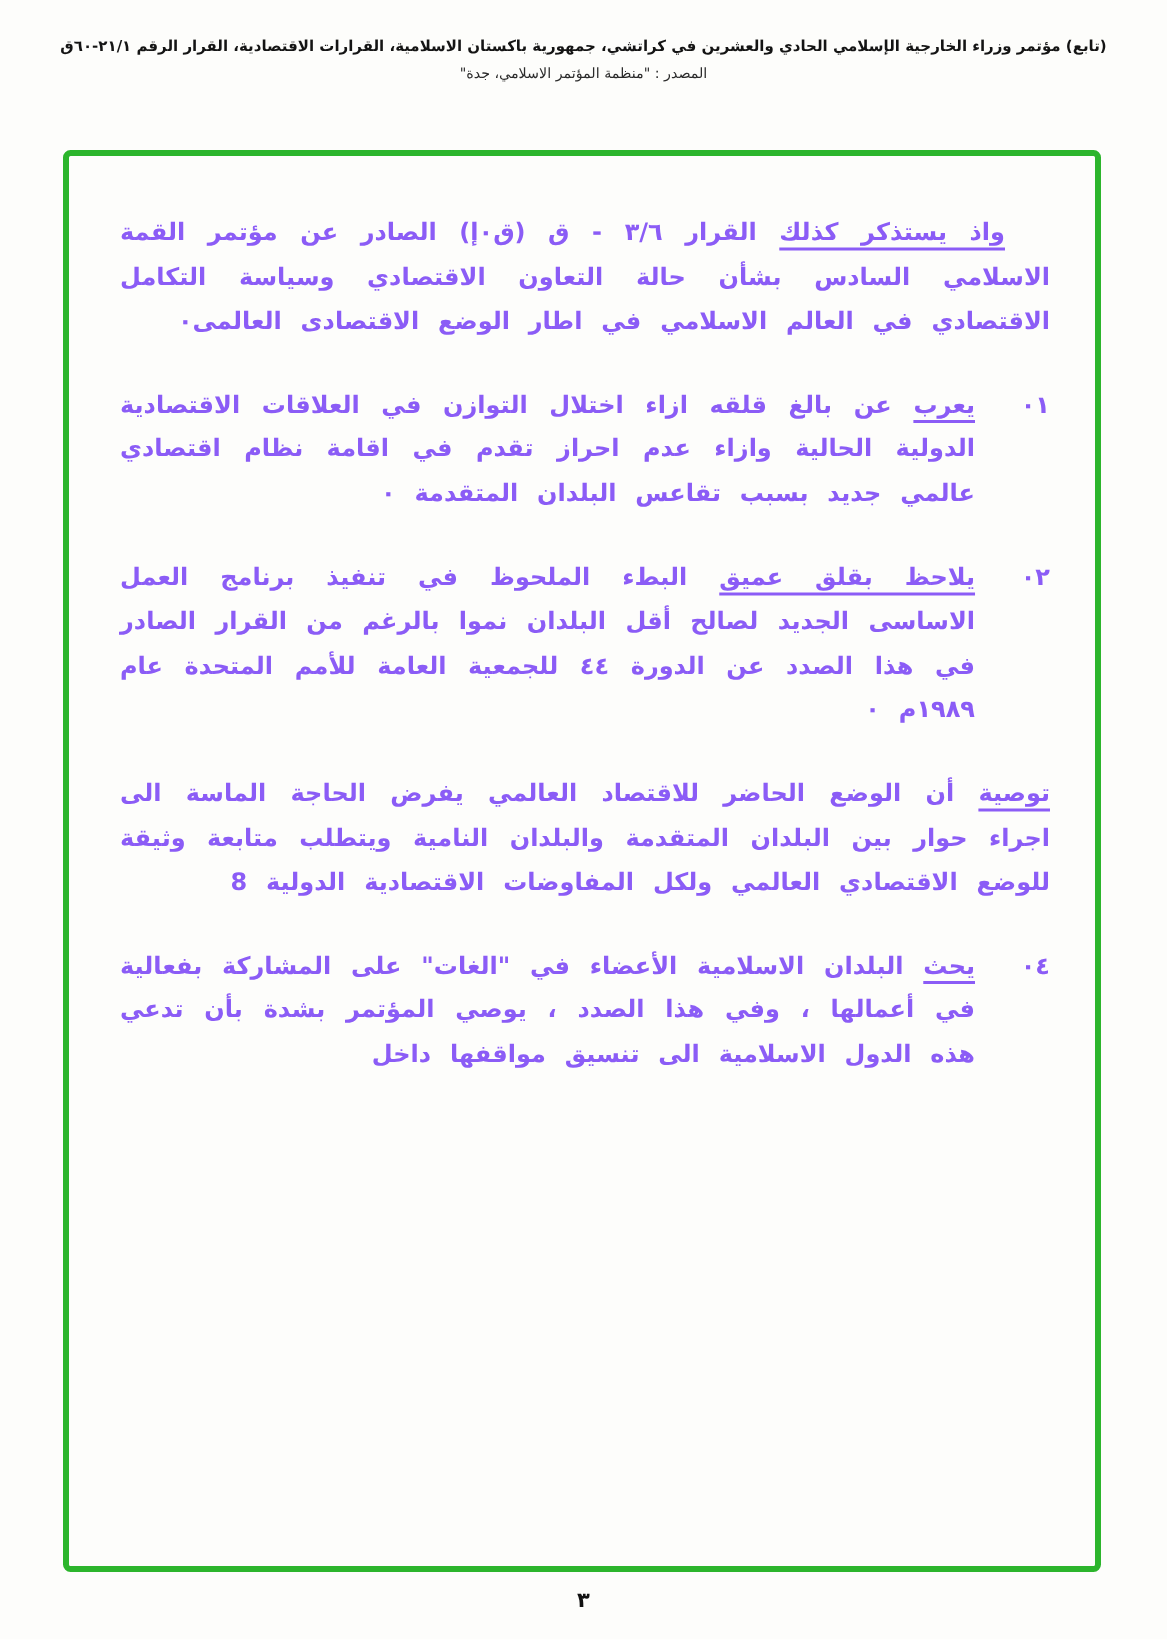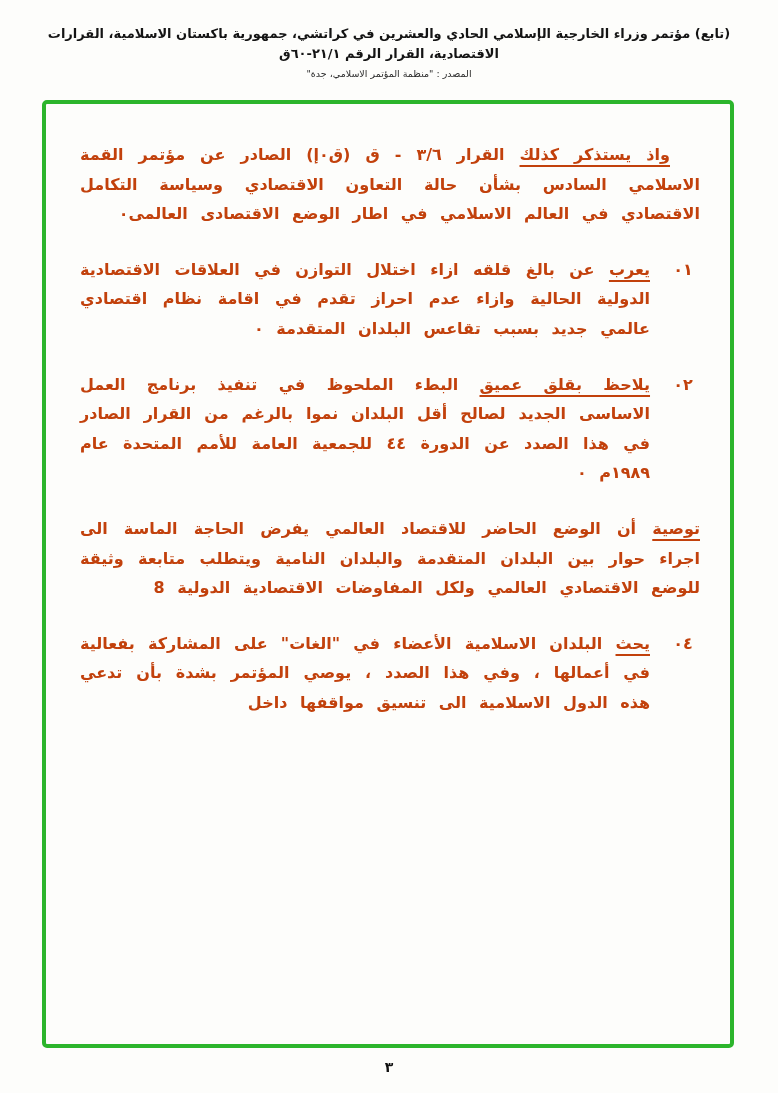--- a/index.html
+++ b/index.html
@@ -20,21 +20,21 @@
   .doc-header {
     position: absolute;
     top: 24px;
     left: 20px;
     right: 20px;
     text-align: center;
     direction: rtl;
     color: #141414;
   }
   .doc-header .line1 {
-    font-size: 13px;
+    font-size: 10px;
     font-weight: 700;
     letter-spacing: 0.2px;
     line-height: 1.5;
   }
   .doc-header .line2 {
     font-size: 9.5px;
     font-weight: 400;
     color: #2b2b2b;
     margin-top: 5px;
   }
@@ -56,36 +56,35 @@
   .doc-body {
     position: absolute;
     left: 46px;
     top: 104px;
     width: 684px;
     height: 940px;
     box-sizing: border-box;
     padding: 36px 30px 20px 34px;
     direction: rtl;
     overflow: hidden;
-    color: #c2410c;
+    color: #8b5cf6;
   }
   .para {
     display: flex;
     gap: 16px;
     margin-bottom: 26px;
     font-size: 16px;
     font-weight: 700;
     line-height: 1.85;
     word-spacing: 7px;
   }
   .para .marker {
     flex: 0 0 34px;
     width: 34px;
     white-space: nowrap;
-    text-align: center;
   }
   .para .ptext {
     flex: 1 1 auto;
     margin: 0;
     text-align: justify;
   }
   .para.plain .ptext { text-indent: 30px; }
   .lead {
     text-decoration: underline;
     text-decoration-thickness: 1.8px;

